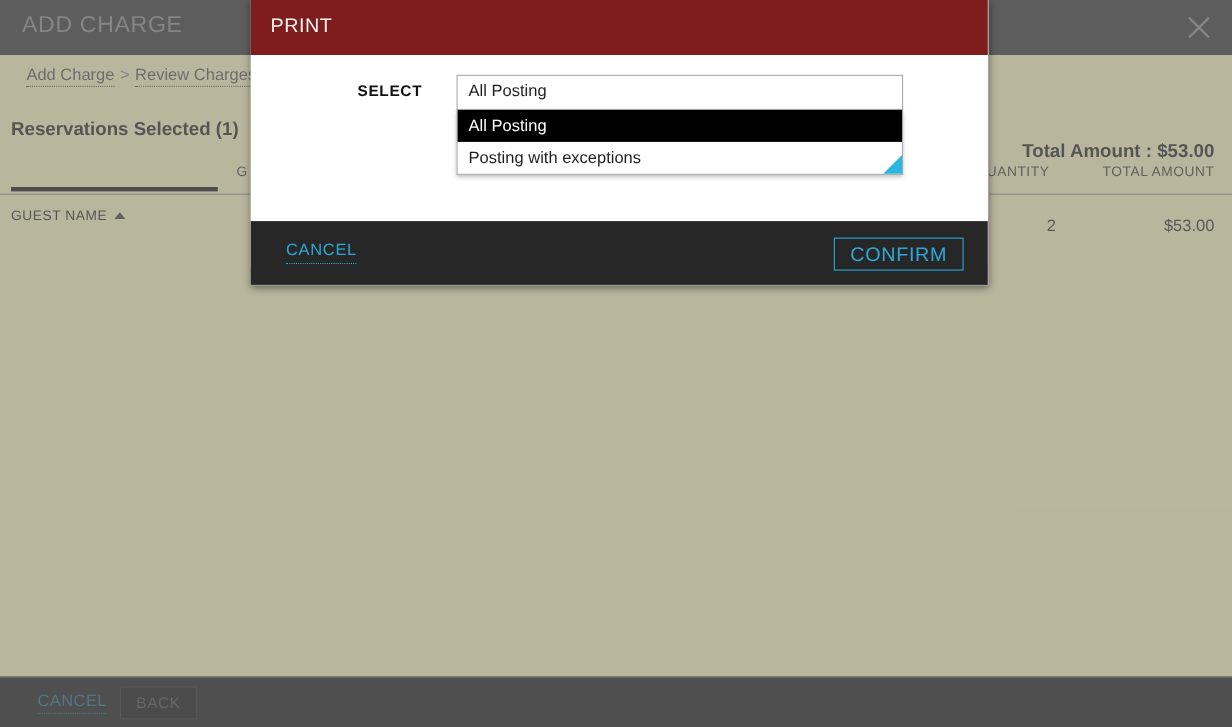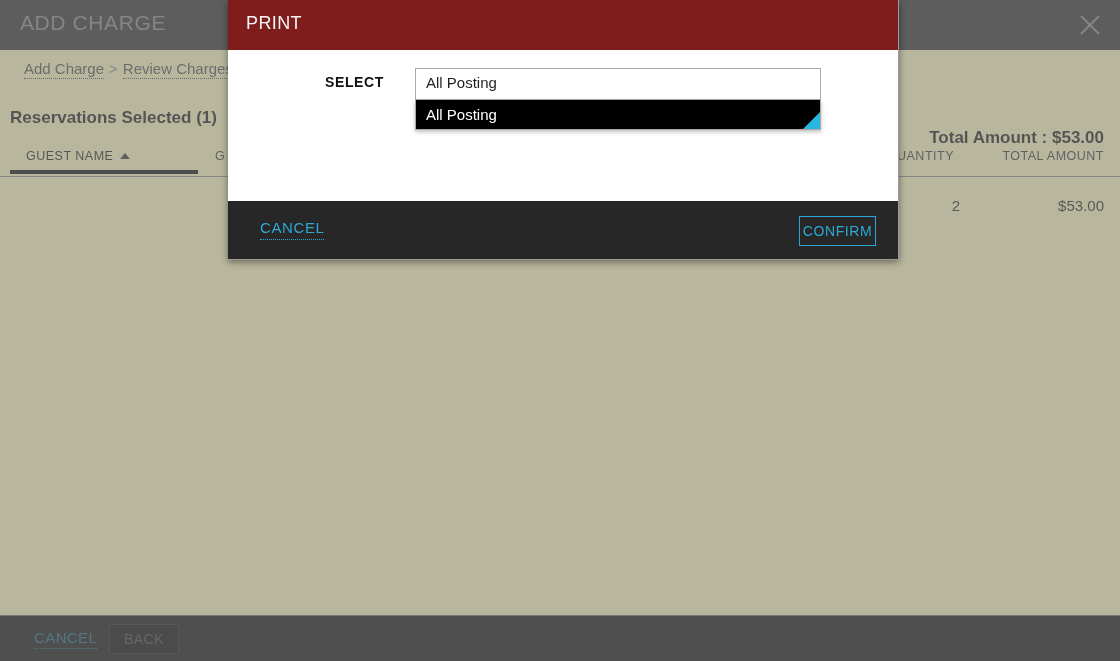--- a/index.html
+++ b/index.html
@@ -275,26 +275,26 @@
     font-size: 15px;
     letter-spacing: 0.6px;
     color: #2ca8d4;
     border-bottom: 1px dotted #2ca8d4;
     padding-bottom: 3px;
     cursor: pointer;
   }
   #modal-confirm {
     position: absolute;
     right: 22px; top: 15px;
-    width: 77px; height: 30px;
+    width: 118px; height: 30px;
     box-sizing: border-box;
     border: 1px solid #29a8d8;
     background: transparent;
     color: #2ba9d7;
-    font-size: 14px;
+    font-size: 18px;
     letter-spacing: 0.6px;
     display: flex;
     align-items: center;
     justify-content: center;
     cursor: pointer;
   }
 </style>
 </head>
 <body>
 
@@ -312,21 +312,21 @@
 
   <div id="breadcrumb">
     <span class="crumb">Add Charge</span><span class="crumb-sep">&gt;</span><span class="crumb">Review Charges</span>
   </div>
 
   <div id="section-title">Reservations Selected (1)</div>
   <div id="total-amount">Total Amount : $53.00</div>
 
   <div id="charges-table">
     <div class="thead">
-      <div class="th sorted" style="left:26px;">
+      <div class="th sorted" style="left:10px;margin-top:40px;">
         <span>GUEST NAME</span><span class="sort-caret"></span>
       </div>
       <div class="th" style="left:215px;">
         <span>G</span>
       </div>
       <div class="th" style="left:897px;">
         <span>UANTITY</span>
       </div>
       <div class="th" style="right:16px;">
         <span>TOTAL AMOUNT</span>
@@ -355,20 +355,21 @@
   </div>
 
   <div id="modal-body">
     <div id="select-label">SELECT</div>
 
     <div id="select-wrap">
       <div id="select-box">All Posting</div>
 
       <div id="select-list">
         <div class="option selected">All Posting</div>
+        <div class="option">Posting with exceptions</div>
         <div id="resize-grip"></div>
       </div>
     </div>
   </div>
 
   <div id="modal-footer">
     <span id="modal-cancel">CANCEL</span>
     <div id="modal-confirm">CONFIRM</div>
   </div>
 </div>

